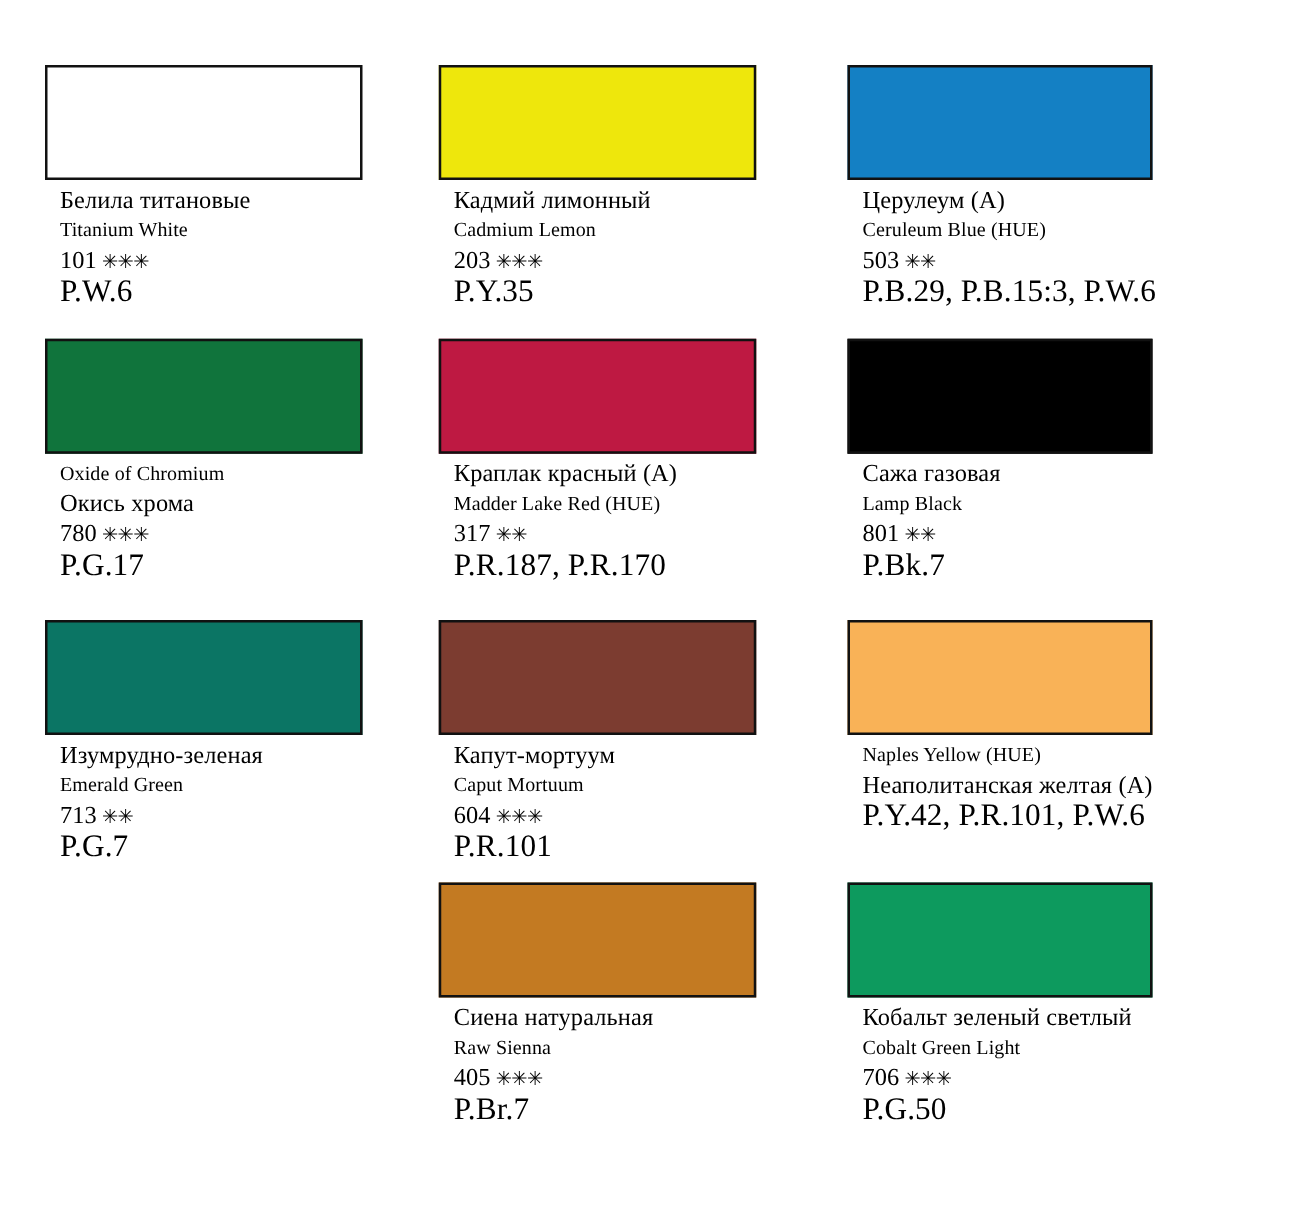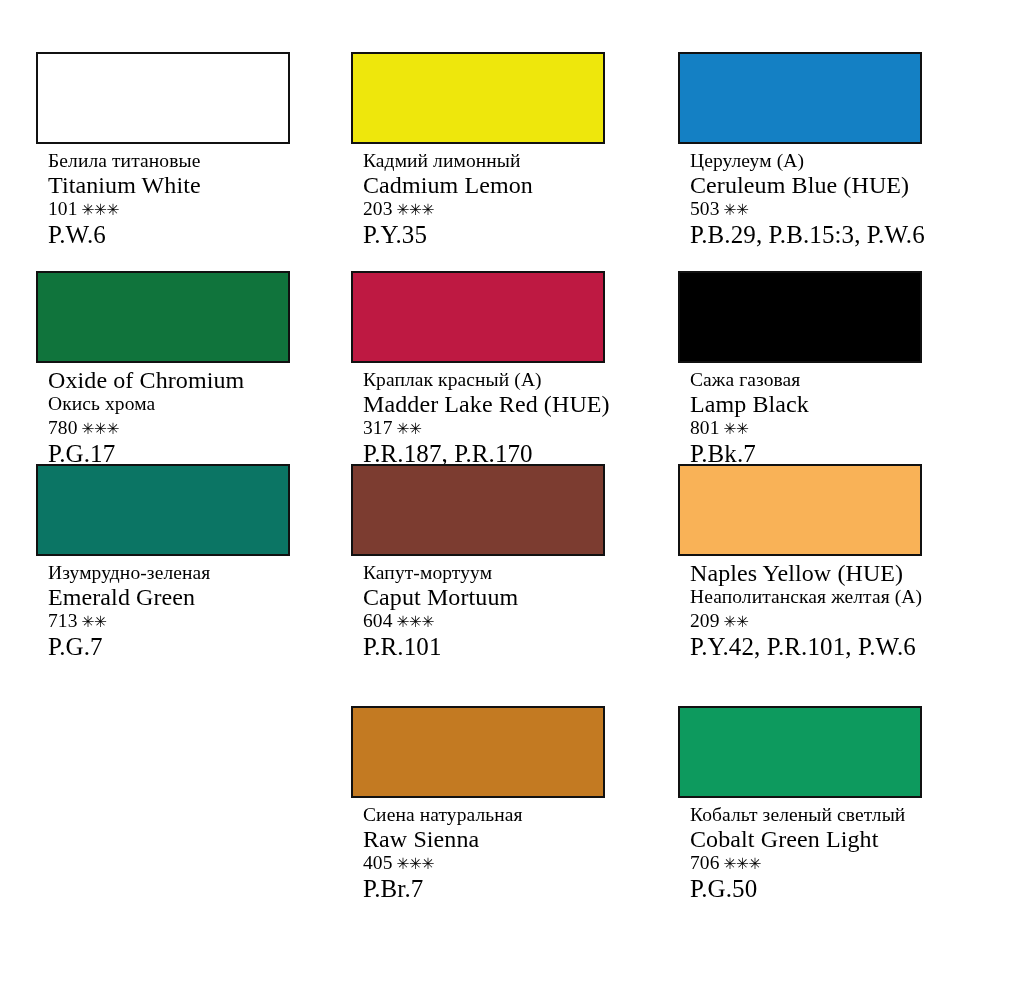--- a/index.html
+++ b/index.html
@@ -45,21 +45,21 @@
     line-height: 24.2px;
     white-space: nowrap;
     letter-spacing: 0.1px;
   }
 
   .line-ru {
     font-size: 19.5px;
   }
 
   .line-en {
-    font-size: 24px;
+    font-size: 16px;
   }
 
   .line-code {
     font-size: 19.5px;
   }
 
   .line-pigment {
     font-size: 25px;
   }
 
@@ -74,21 +74,21 @@
   }
 
   
   .col-0 { left: 36px;  width: 254px; }
   .col-1 { left: 351px; width: 254px; }
   .col-2 { left: 678px; width: 244px; }
 
   
   .row-0 { top: 52px; }
   .row-1 { top: 271px; }
-  .row-2 { top: 464px; }
+  .row-2 { top: 496px; }
   .row-3 { top: 706px; }
 </style>
 </head>
 <body>
 
 <div id="chart">
     <div class="swatch-cell col-0 row-0">
       <div class="swatch-box" style="background: rgb(255, 255, 255);"></div>
       <div class="swatch-text">
         <div class="line line-ru">Белила титановые</div>
@@ -158,21 +158,20 @@
         <div class="line line-en">Caput Mortuum</div>
         <div class="line line-code"><span>604</span><span class="stars">✳✳✳</span></div>
         <div class="line line-pigment">P.R.101</div>
       </div>
     </div>
     <div class="swatch-cell col-2 row-2">
       <div class="swatch-box" style="background: rgb(249, 178, 87);"></div>
       <div class="swatch-text">
         <div class="line line-en">Naples Yellow (HUE)</div>
         <div class="line line-ru">Неаполитанская желтая (А)</div>
-        <div class="line line-code"><span>209</span><span class="stars">✳✳</span></div>
         <div class="line line-pigment">P.Y.42, P.R.101, P.W.6</div>
       </div>
     </div>
     <div class="swatch-cell col-1 row-3">
       <div class="swatch-box" style="background: rgb(195, 122, 34);"></div>
       <div class="swatch-text">
         <div class="line line-ru">Сиена натуральная</div>
         <div class="line line-en">Raw Sienna</div>
         <div class="line line-code"><span>405</span><span class="stars">✳✳✳</span></div>
         <div class="line line-pigment">P.Br.7</div>

